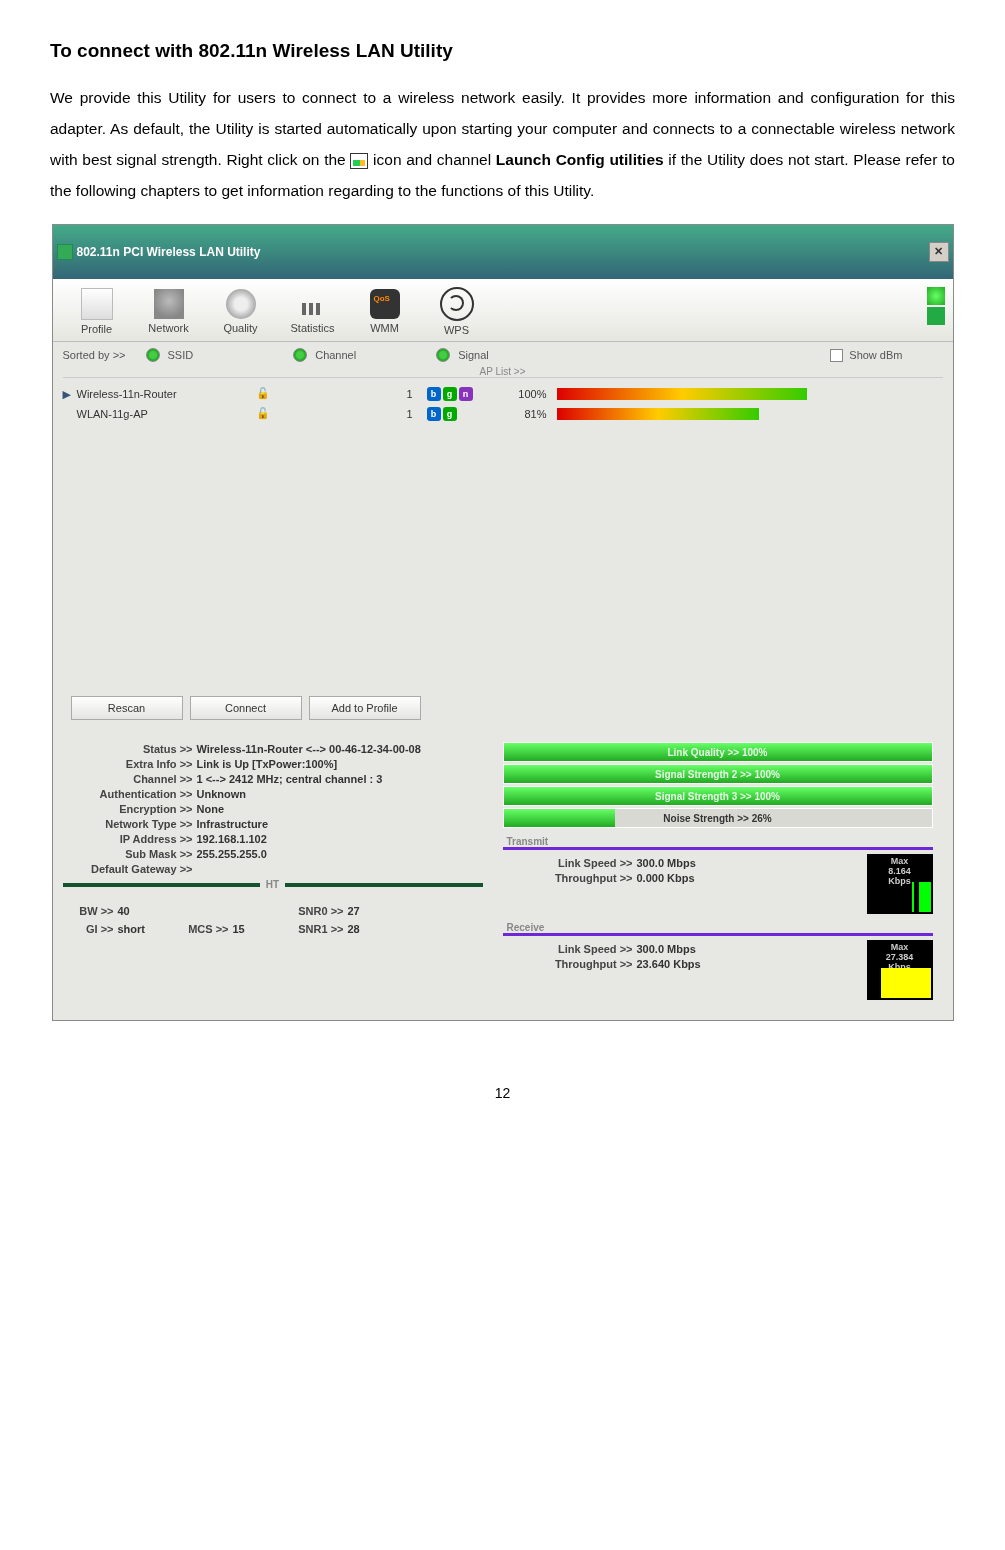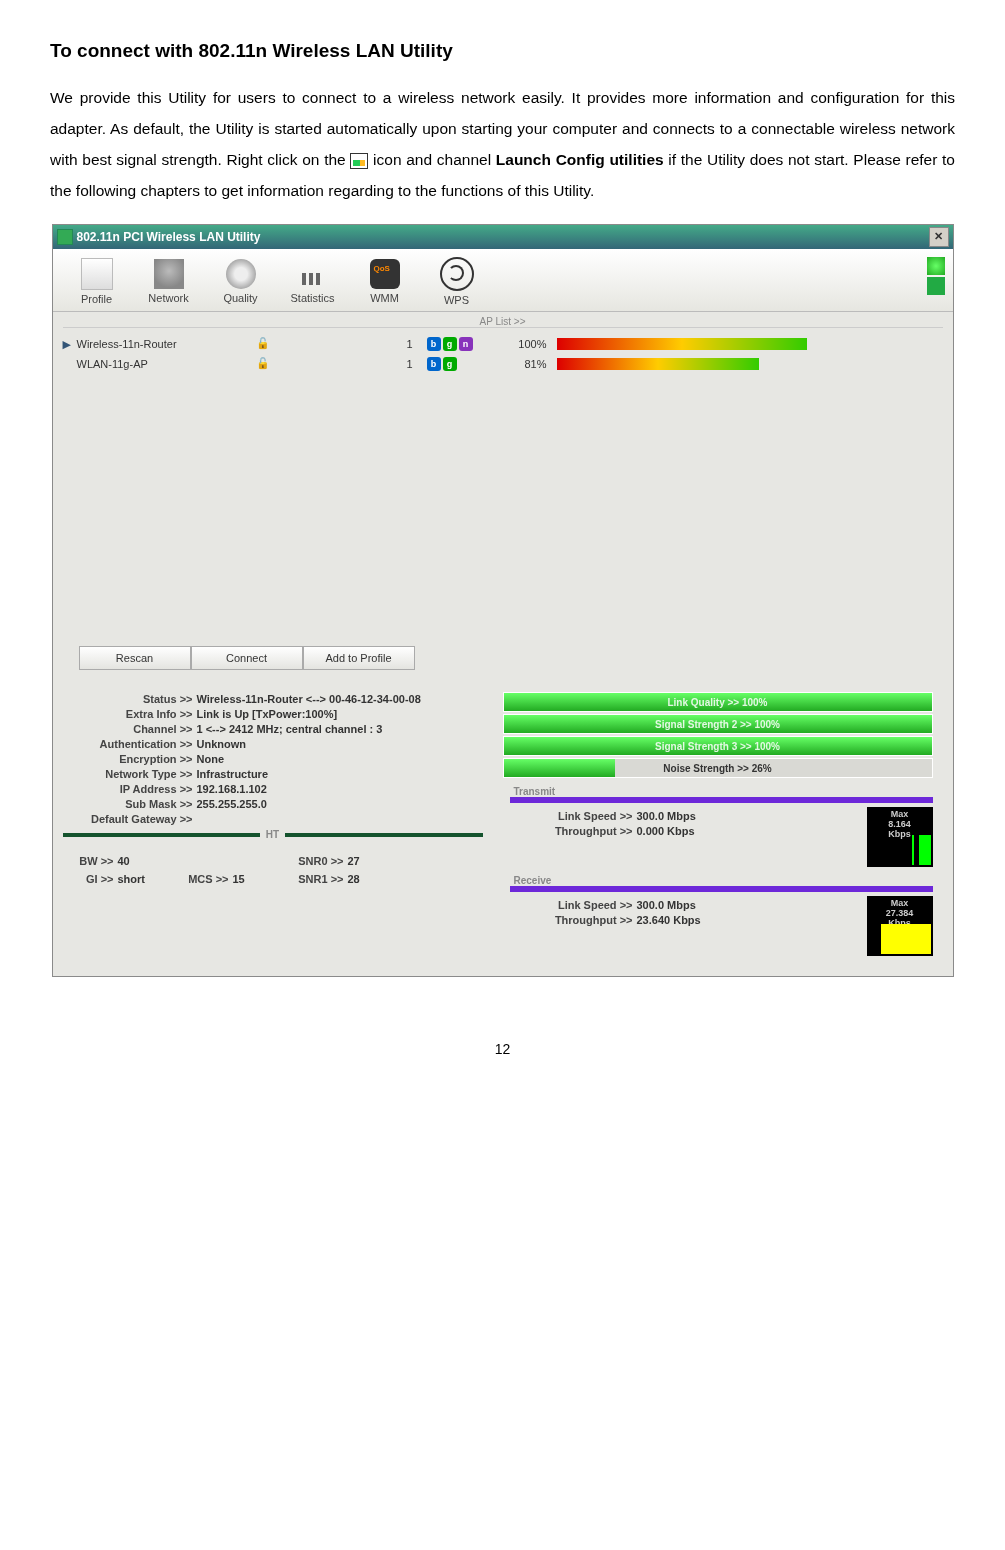--- a/index.html
+++ b/index.html
@@ -1,21 +1,21 @@
 <!DOCTYPE html>
 <html><head>
 <meta charset="utf-8">
 <style>
   body { margin:0; padding:40px 50px; font-family: Arial, Helvetica, sans-serif; color:#000; font-size:14px; width:1005px; box-sizing:border-box;}
   h2 { font-size:19px; font-weight:bold; margin:0 0 20px 0; }
   .prose { font-size:15.5px; line-height:2.0; text-align:justify; margin-bottom:18px; }
   .tray-icon { display:inline-block; width:16px; height:14px; background:#fff; border:1px solid #333; position:relative; vertical-align:middle;}
   .tray-icon:after { content:""; position:absolute; left:2px; right:2px; bottom:2px; height:6px; background:linear-gradient(90deg,#2c5,#2c5 60%,#fb2 60%,#fb2);}
   .app { border:1px solid #8a8a8a; background:#e7e7e3; width:900px; margin:0 auto 30px auto; font-family: Tahoma, Arial, sans-serif; font-size:11px; color:#333;}
-  .titlebar { height:24px; background:linear-gradient(#4a8,#367); display:flex; align-items:center; padding:0 4px;}
+  .titlebar { height:38px; background:linear-gradient(#4a8,#367); display:flex; align-items:center; padding:8px 4px;}
   .titlebar .icon { width:14px; height:14px; background:#3a5; border:1px solid #285; margin-right:4px;}
   .titlebar .ttext { color:#fff; font-size:12px; font-weight:bold; flex:1;}
   .titlebar .close { width:18px; height:18px; background:#d4d0c8; border:1px solid #888; text-align:center; font-weight:bold; font-size:11px; line-height:16px;}
   .toolbar { height:62px; background:linear-gradient(#fff,#e6e6e0); border-bottom:1px solid #bbb; display:flex; align-items:center; padding-left:8px; position:relative;}
   .tbtn { width:72px; text-align:center; font-size:11px; color:#444; padding-top:2px;}
   .tbtn .ti { width:30px; height:30px; margin:0 auto 3px auto;}
   .net-icon { background:radial-gradient(circle at 50% 40%, #bbb, #888 70%);}
   .card-icon { background:linear-gradient(#fff,#ddd); border:1px solid #bbb; width:26px; height:28px; position:relative; margin:4px auto;}
   .gear-icon { border-radius:50%; background:radial-gradient(circle,#eee 30%,#aaa 70%); position:relative;}
   .bars-icon { position:relative;}
@@ -43,38 +43,38 @@
   .lock:before {content:"🔓"; font-size:11px;}
   .chn { width:20px; text-align:left;}
   .badges { width:60px; display:flex; gap:2px;}
   .badge { width:14px; height:14px; border-radius:3px; color:#fff; font-size:9px; font-weight:bold; text-align:center; line-height:14px;}
   .bb { background:#06c;}
   .bg { background:#0a0;}
   .bn { background:#83b;}
   .pct { width:60px; text-align:right; padding-right:10px;}
   .sigbar { width:250px; height:12px;}
   .sigbar .fill { height:100%; background:linear-gradient(90deg,#d00,#fc0,#3c0);}
-  .btnrow { padding:8px 10px 14px 26px; display:flex; gap:0;}
+  .btnrow { padding:8px 10px 14px 18px; display:flex; gap:7px;}
   .wbtn { width:110px; height:22px; background:linear-gradient(#fff,#e4e4e0); border:1px solid #aaa; font-size:11px; color:#333; text-align:center; line-height:22px;}
   .lower { display:flex; padding:6px 10px 20px 10px; gap:20px;font-weight:bold;}
   .leftcol { width:420px;}
   .rightcol { width:430px;}
   .inforow { display:flex; font-size:11px; color:#333; margin:3px 0;}
   .inforow .lbl { width:130px; text-align:right; padding-right:4px; color:#444;}
   .inforow .val { flex:1; color:#333;}
   .ht-hdr { text-align:center; color:#888; border-top:4px solid #14532d; margin:8px 0 6px 0; font-size:10px; position:relative; height:12px;}
   .ht-hdr span { position:relative; top:-8px; background:#e7e7e3; padding:0 6px;}
   .htgrid { display:grid; grid-template-columns: 55px 55px 60px 55px 60px 55px; row-gap:6px; font-size:11px;}
   .htgrid div.l { text-align:right; color:#444; padding-right:4px;}
   .meter { height:18px; border:1px solid #fff; margin:2px 0; background:#d9d9d4; display:flex; align-items:center; justify-content:center; font-size:10px; color:#333;}
   .meter.green { background:linear-gradient(#6f6,#2a2); color:rgba(255,255,255,0.85);text-align:center;}
   .meter.partial { position:relative; background:#d9d9d4;}
   .meter.partial .pf { position:absolute; left:0; top:0; bottom:0; background:linear-gradient(#6f6,#2a2);}
   .meter .mt { position:relative;}
-  .grp-hdr { color:#888; font-size:10px; border-bottom:6px solid #6d28d9; margin:8px 0 4px 7px; padding-left:4px;}
+  .grp-hdr { color:#888; font-size:10px; border-bottom:3px solid #6d28d9; margin:8px 0 4px 0; padding-left:4px;}
   .txrow { display:flex; gap:8px; align-items:flex-start;}
   .txinfo { flex:1;}
   .mbox { width:62px; height:56px; background:#000; color:#ccc; font-size:9px; text-align:center; padding:2px; position:relative;}
   .mbox .graph { position:absolute; left:2px; right:2px; bottom:2px; height:30px;}
   .graph.g1 { background:linear-gradient(90deg, transparent 70%, #0f0 70%, #0f0 72%, transparent 72%, transparent 80%, #0f0 80%);}
   .graph.g2 { background:linear-gradient(90deg, transparent 20%, #ff0 20%);}
   .pagenum { text-align:center; margin-top:64px; font-size:14px;}
 </style>
 </head>
 <body>
@@ -102,20 +102,35 @@
     <div class="tbtn"><div class="ti gear-icon"></div><span>Quality</span></div>
     <div class="tbtn"><div class="ti bars-icon"></div><span>Statistics</span></div>
     <div class="tbtn"><div class="ti qos-icon"></div><span>WMM</span></div>
     <div class="tbtn"><div class="ti wps-icon"></div><span>WPS</span></div>
     <div class="status-icons">
       <div class="si green"></div>
       <div class="si dark"></div>
     </div>
   </div>
 
+  <div class="sortbar">
+    <span>Sorted by &gt;&gt;</span>
+    <span class="radio on"></span>
+      <span>SSID</span>
+    <span style="width:80px"></span>
+    <span class="radio on"></span>
+      <span>Channel</span>
+    <span style="width:60px"></span>
+    <span class="radio on"></span>
+      <span>Signal</span>
+    <span class="spacer"></span>
+    <span class="chk"></span>
+      <span>Show dBm</span>
+    <span style="width:40px"></span>
+  </div>
   <div class="aplabel">AP List &gt;&gt;</div>
 
   <div class="aplist">
     <div class="aprow">
       <span class="arrow">▶</span>
       <span class="apname">Wireless-11n-Router</span>
       <span class="lockcol"><span class="lock"></span></span>
       <span class="chn">1</span>
       <span class="badges">
           <span class="badge bb">b</span>

